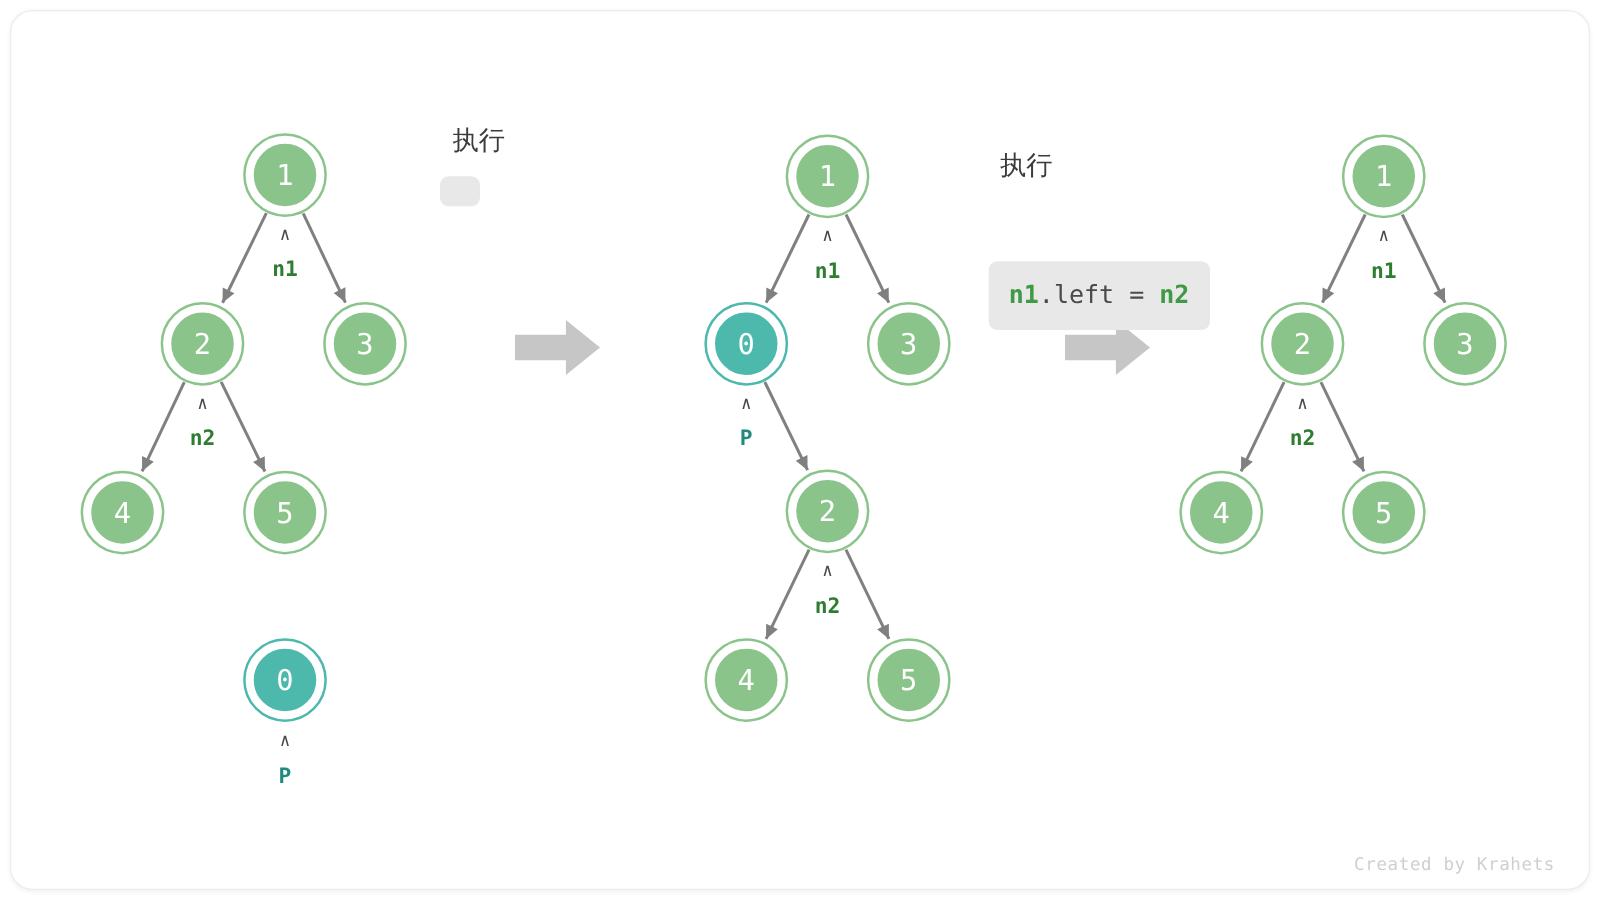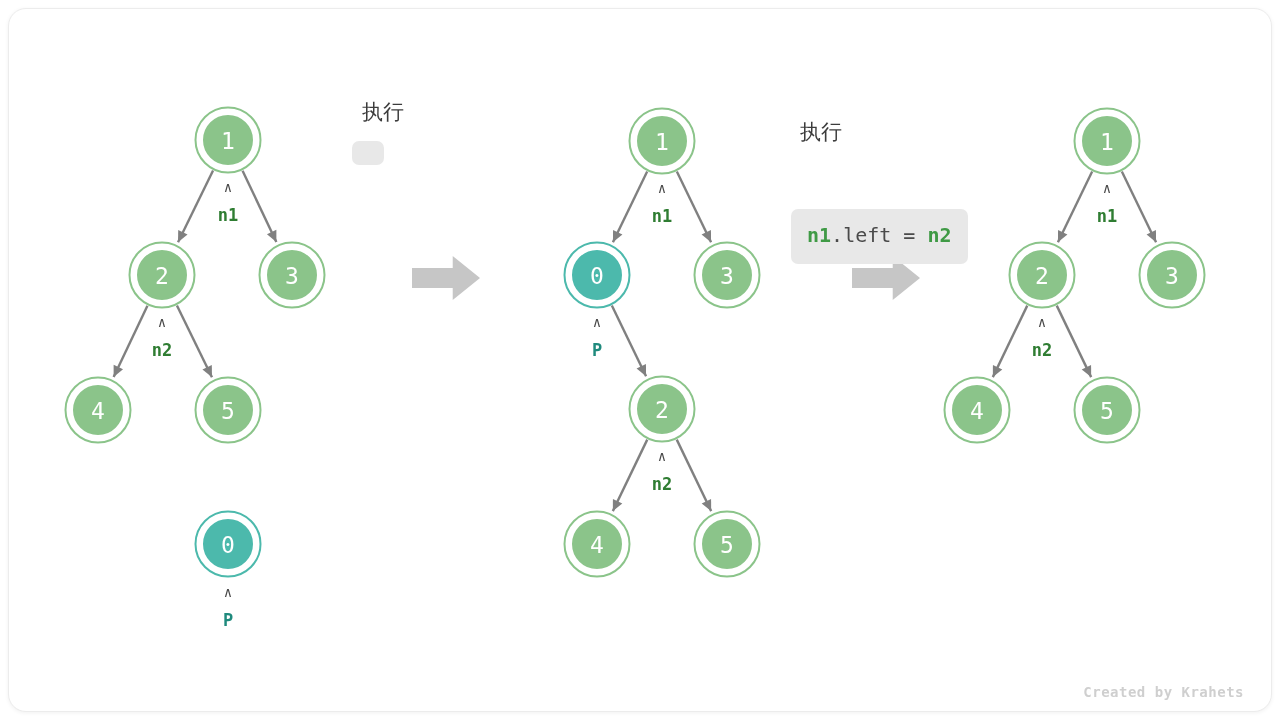--- a/index.html
+++ b/index.html
@@ -103,21 +103,20 @@
   .tok-teal  { color: #1f8a7d; font-weight: bold; }
   .tok-plain { color: #4a4a4a; }
   .credit {
     position: absolute;
     right: 36px;
     bottom: 20px;
     color: #cfcfcf;
     font-family: "DejaVu Sans Mono", monospace;
     font-size: 14px;
     letter-spacing: 0.5px;
-    font-weight: bold;
   }
 </style>
 </head>
 <body>
 
 <div id="stage">
   <div class="card"></div>
 
   <svg class="diagram" id="svg-root" viewBox="0 0 1280 720">
       <g>

